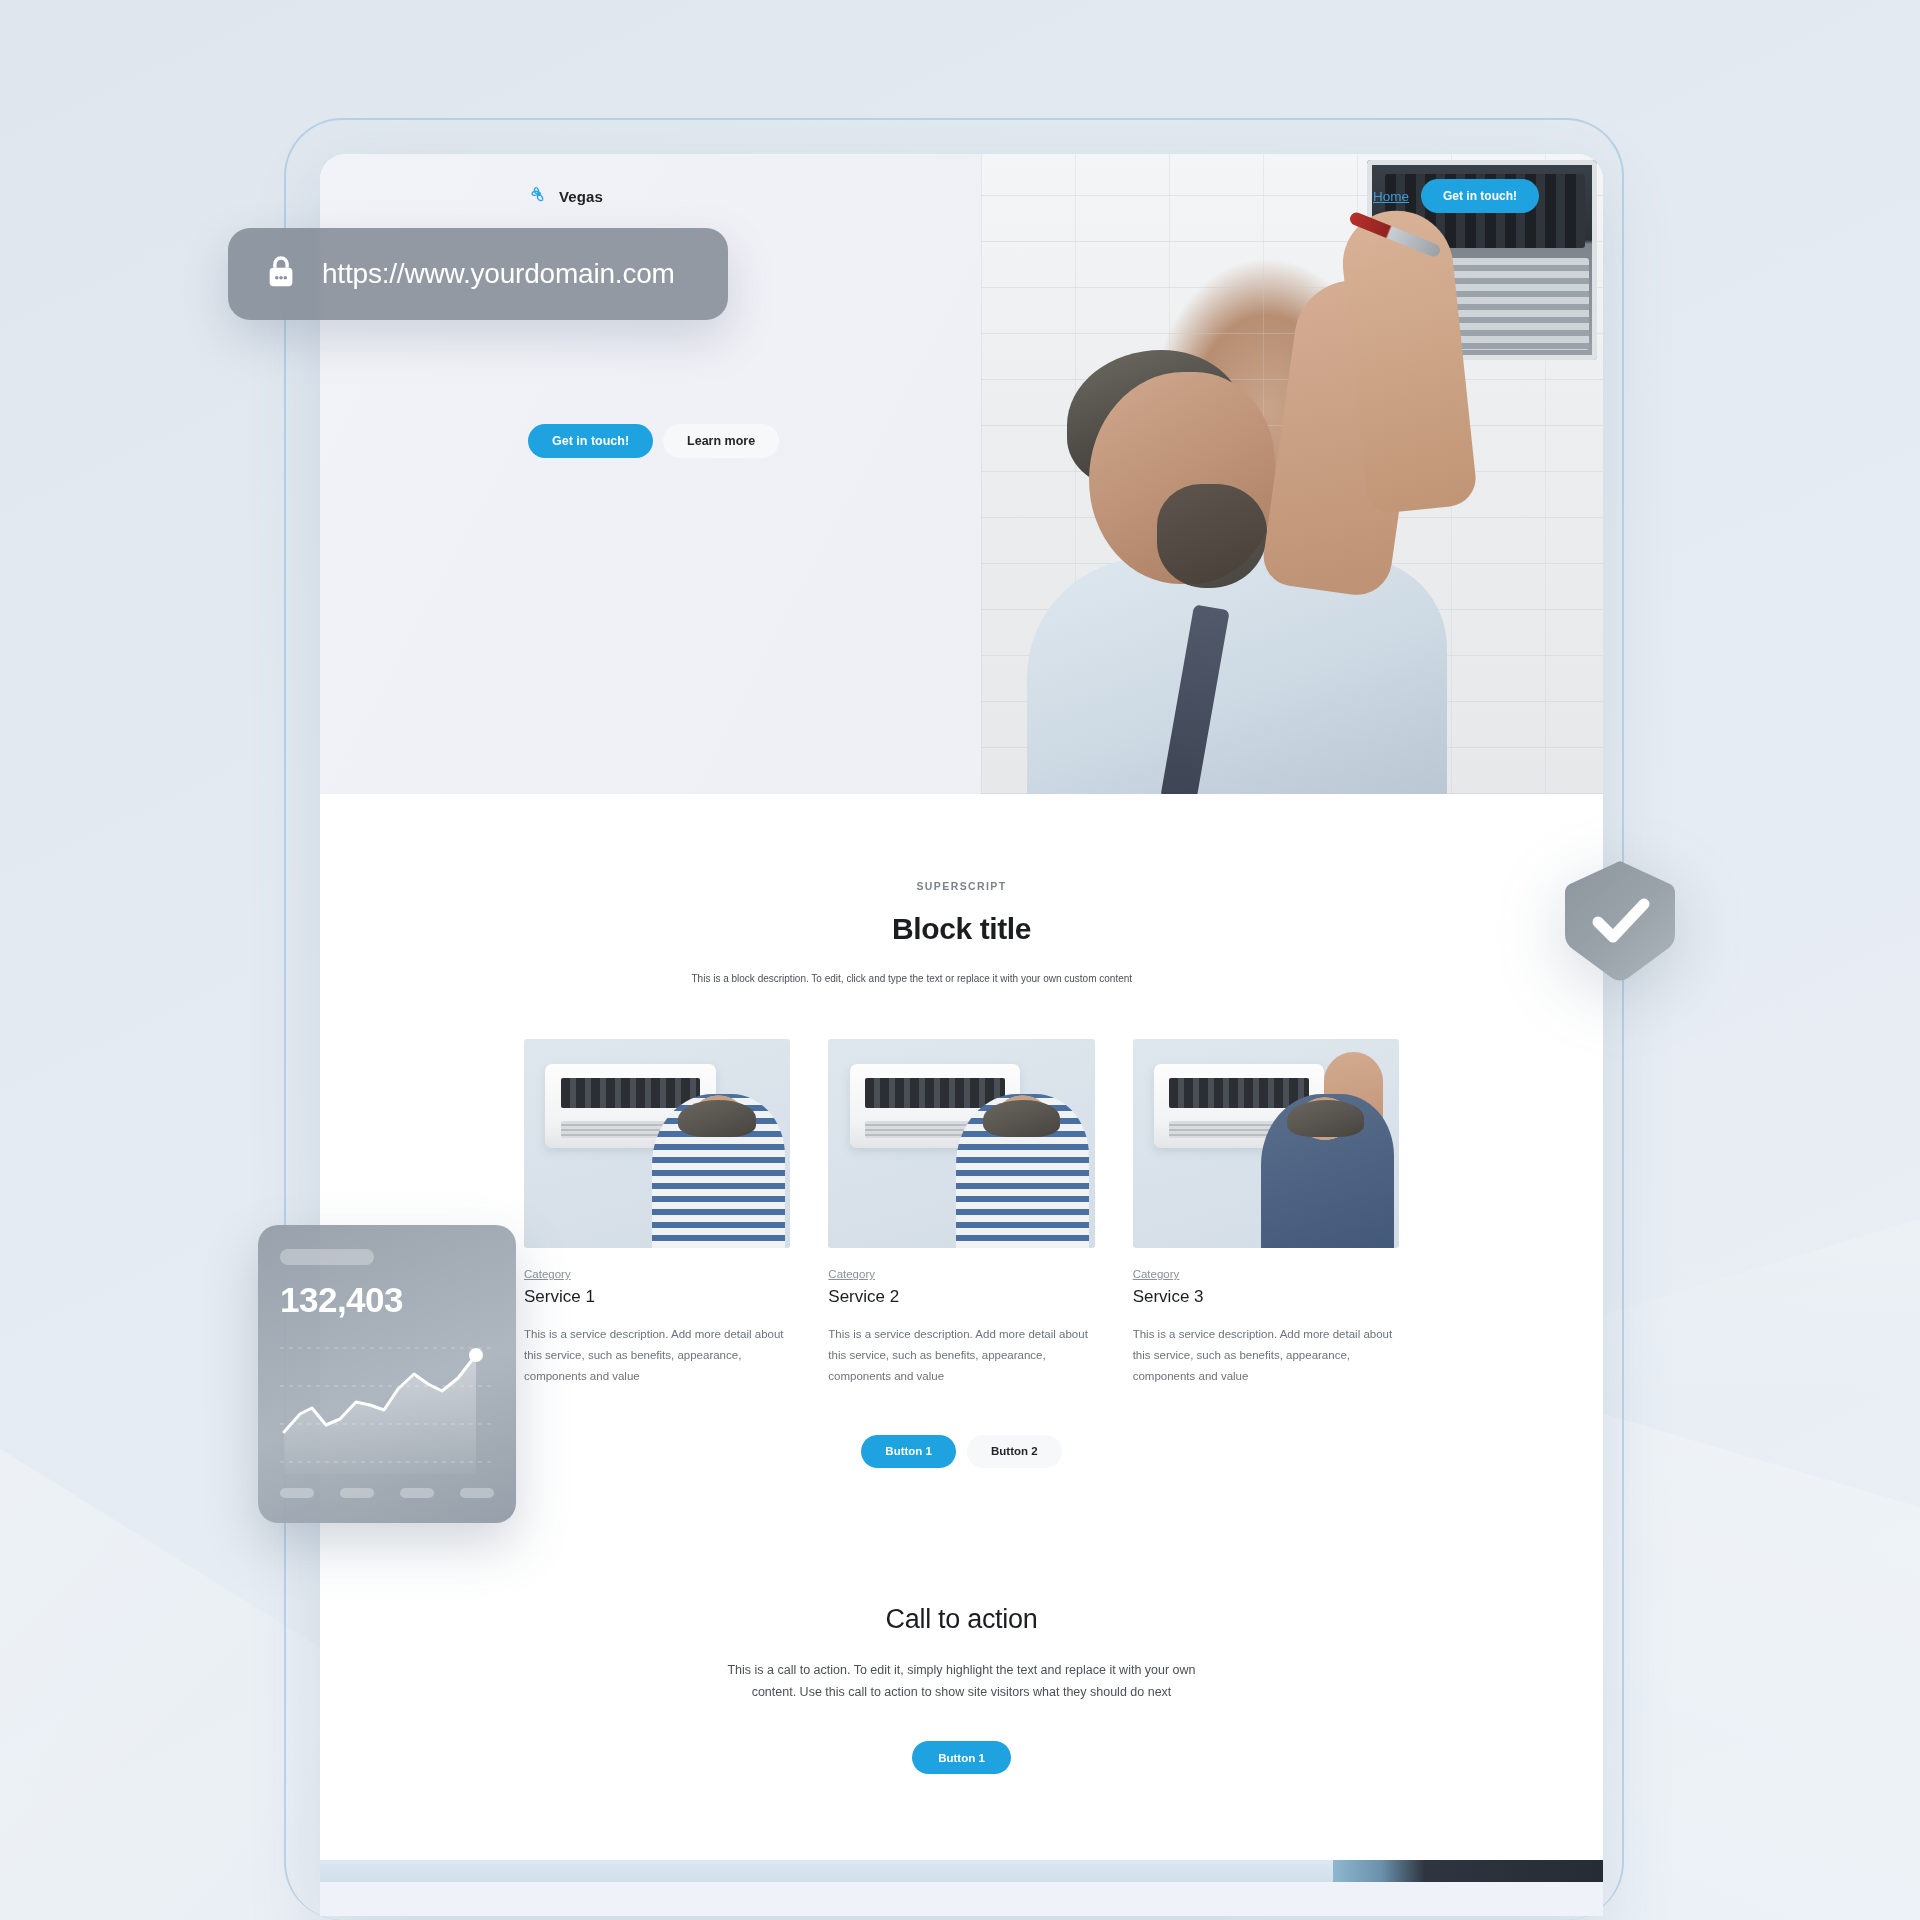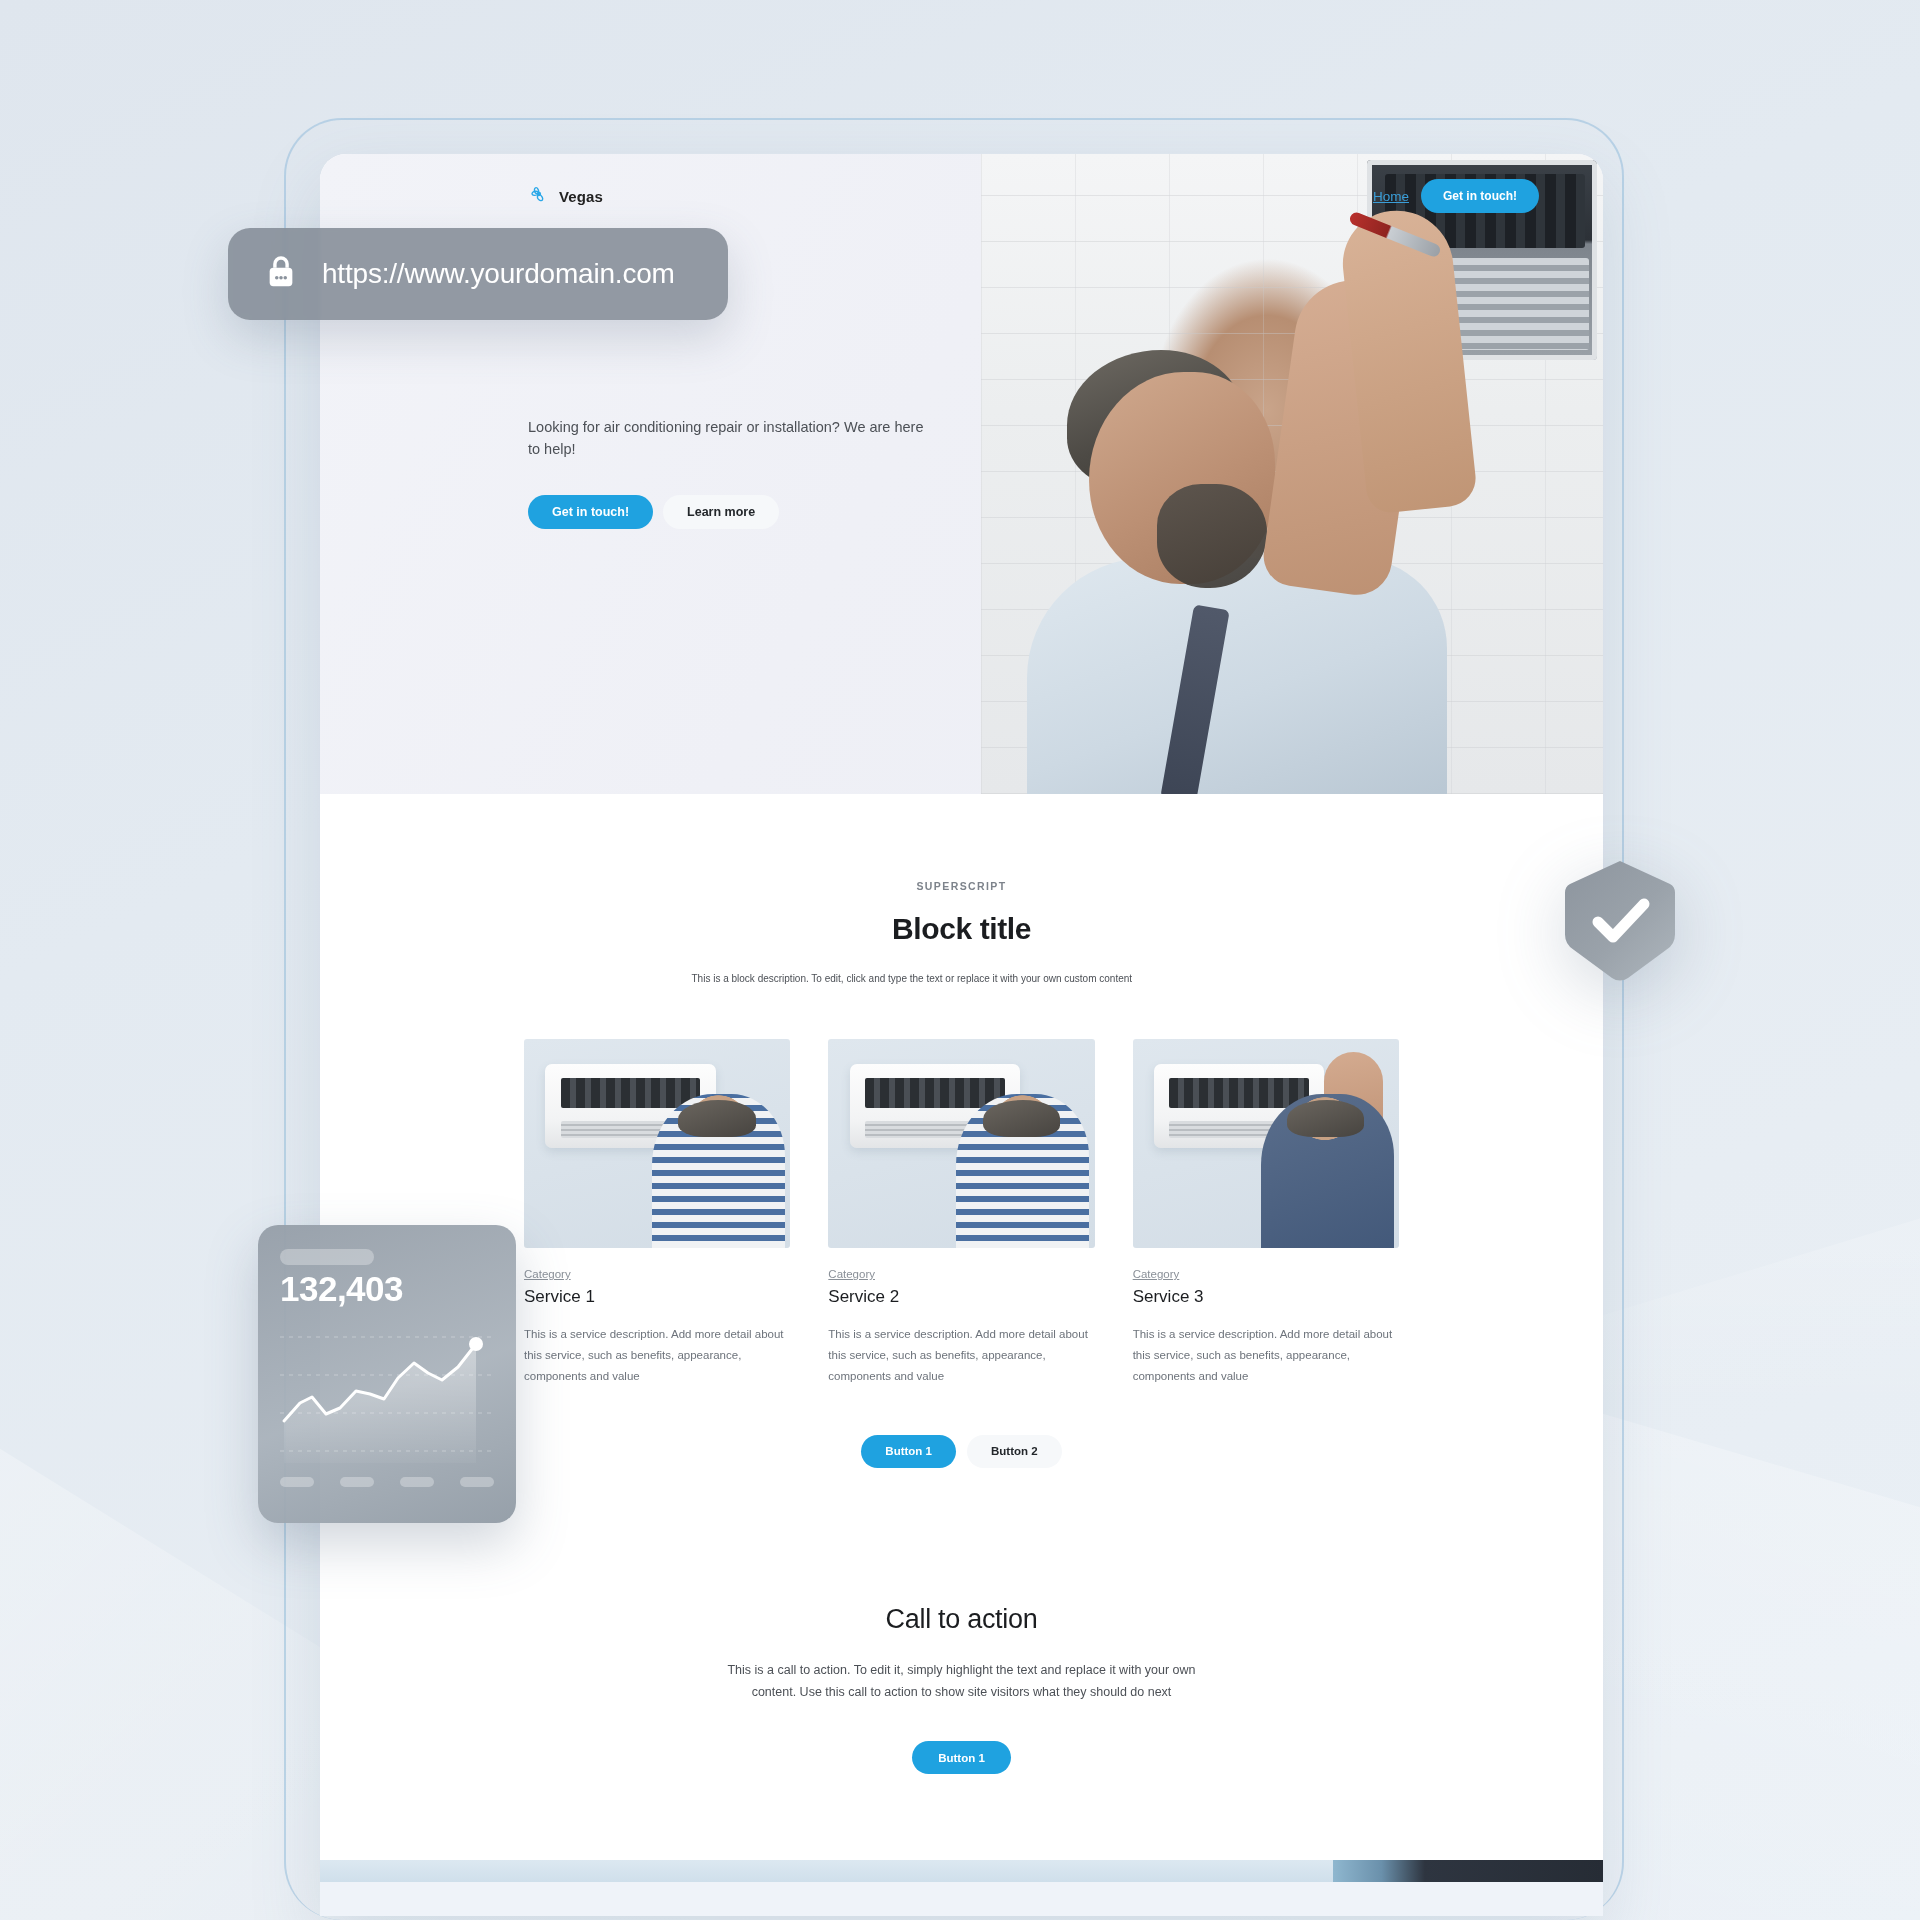--- a/index.html
+++ b/index.html
@@ -270,21 +270,21 @@
     width:258px; height:298px; border-radius:20px;
     background: linear-gradient(160deg, rgba(150,159,169,0.96) 0%, rgba(168,177,186,0.93) 55%, rgba(146,156,166,0.96) 100%);
     box-shadow: 0 22px 52px rgba(80,100,125,0.26);
     padding:24px 22px 18px; overflow:hidden;
   }
   .stats-pill {
     width:94px; height:16px; border-radius:10px;
     background: rgba(255,255,255,0.30);
   }
   .stats-value {
-    margin-top:4px; font-size:35px; font-weight:700; color:#fff; letter-spacing:-0.5px;
+    margin-top:15px; font-size:35px; font-weight:700; color:#fff; letter-spacing:-0.5px;
   }
   .stats-chart { position:relative; margin-top:14px; height:140px; }
   .stats-chart svg { display:block; width:100%; height:100%; }
   .stats-footer { display:flex; justify-content:space-between; margin-top:14px; }
   .stats-footer i {
     display:block; width:34px; height:10px; border-radius:6px;
     background: rgba(255,255,255,0.30);
   }
 
   
@@ -332,21 +332,20 @@
         </span>
         <span class="logo-text">Vegas</span>
       </div>
       <div class="nav-right">
         <a class="nav-link" href="#">Home</a>
         <button class="btn btn-primary nav-cta">Get in touch!</button>
       </div>
     </div>
 
     <div class="hero-copy">
-      <p class="hero-sub">Looking for air conditioning repair or installation? We are here to help!</p>
       <div class="hero-btns">
         <button class="btn btn-primary">Get in touch!</button>
         <button class="btn btn-light">Learn more</button>
       </div>
     </div>
   </div>
 
   <div class="section-block">
     <div class="superscript">SUPERSCRIPT</div>
     <h2 class="block-title">Block title</h2>

